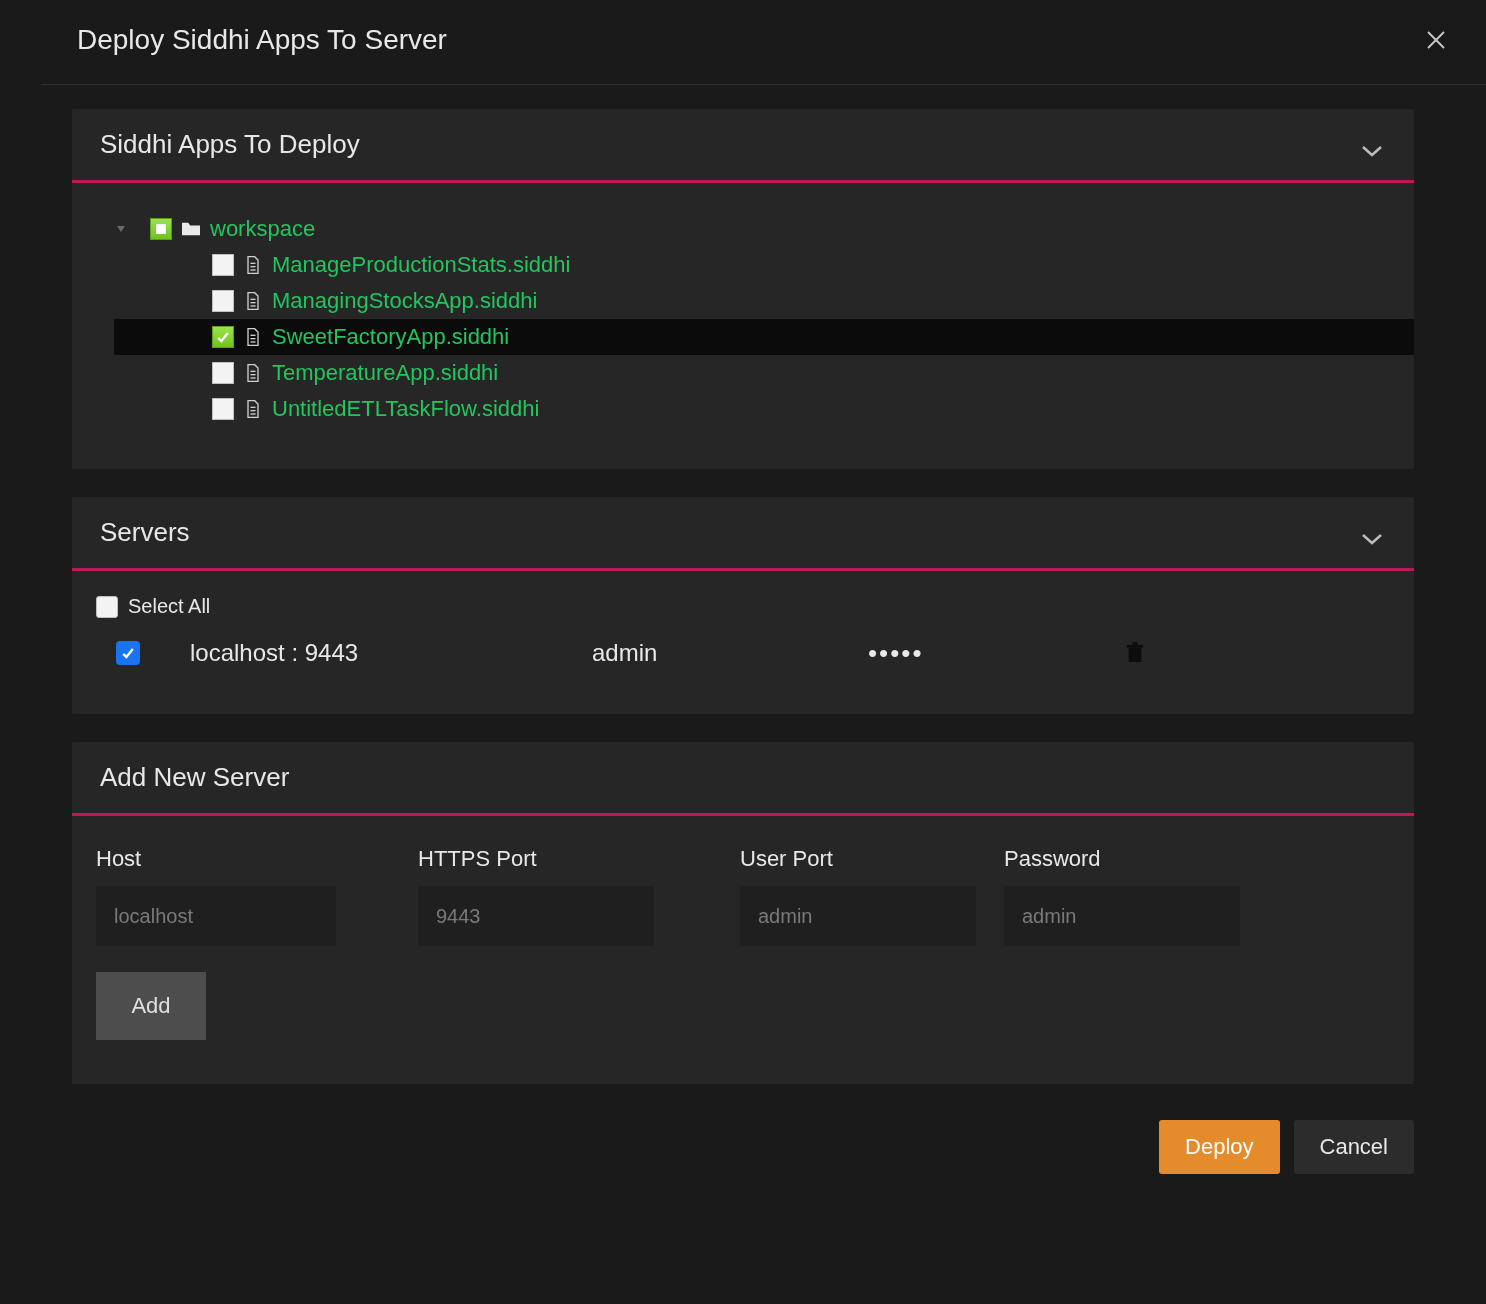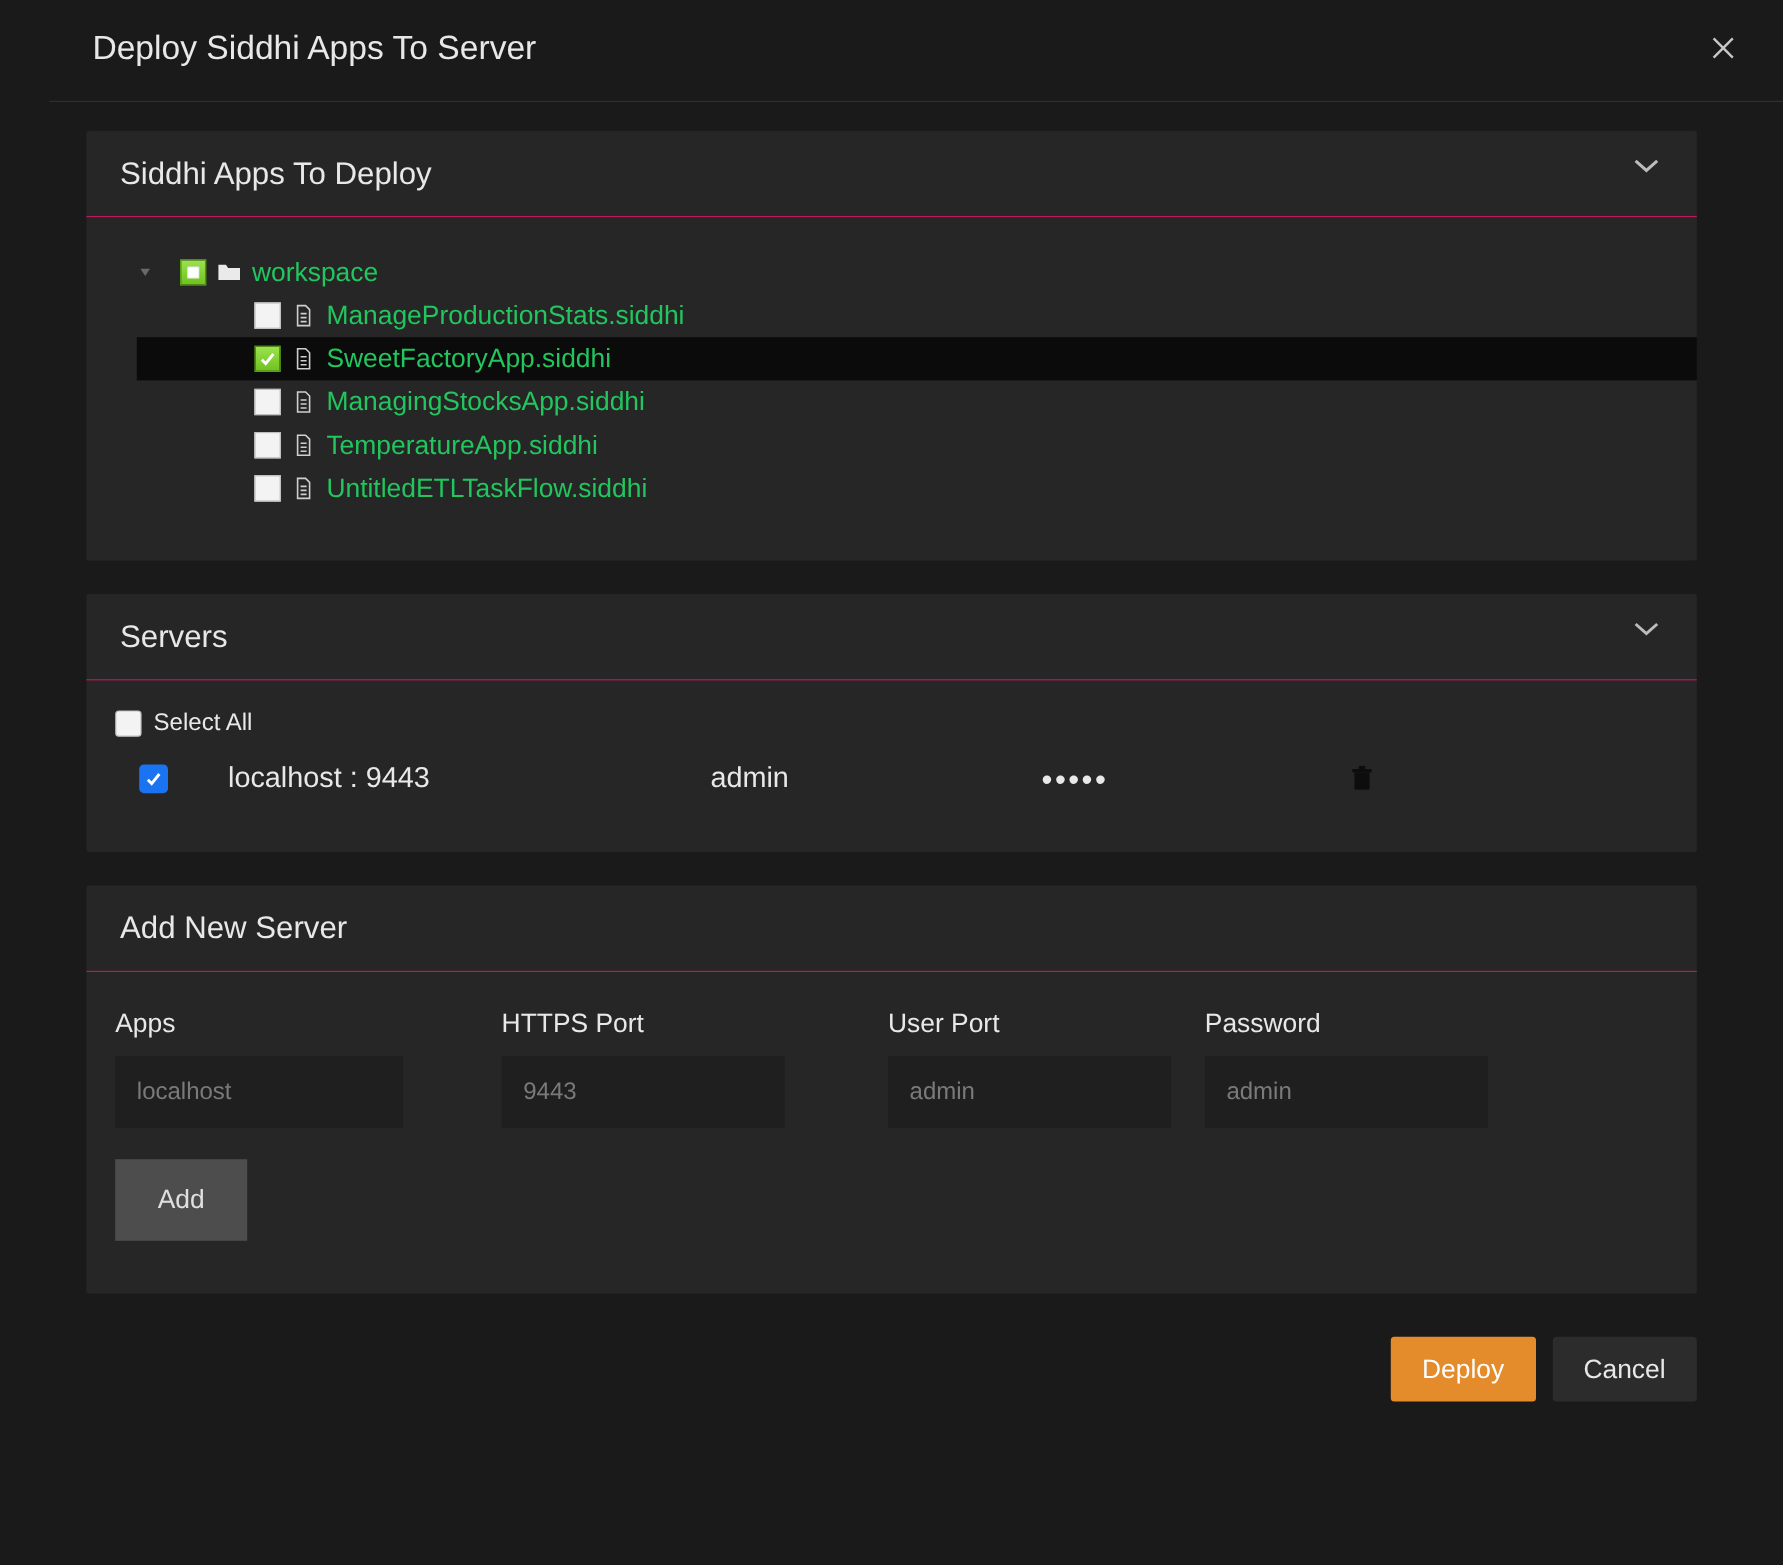--- a/index.html
+++ b/index.html
@@ -42,24 +42,24 @@
 
   .content { padding: 24px 72px 0 72px; }
 
   .panel {
     background: #262626;
     border-radius: 2px;
     margin-bottom: 28px;
   }
   .panel-header {
     display: flex;
-    align-items: flex-start;
+    align-items: flex-end;
     justify-content: space-between;
     padding: 20px 28px;
-    border-bottom: 1px solid #be185d;
+    border-bottom: 3px solid #be185d;
   }
   .panel-title {
     font-size: 26px;
     font-weight: 400;
     color: #e8e8e8;
   }
   .chevron {
     width: 28px;
     height: 18px;
     display: flex;
@@ -256,47 +256,47 @@
                 <span class="file-icon">
                   <svg viewBox="0 0 20 24" width="18" height="20">
                     <path d="M4 2h8l4 4v16H4z"></path>
                     <line x1="7" y1="10" x2="13" y2="10"></line>
                     <line x1="7" y1="14" x2="13" y2="14"></line>
                     <line x1="7" y1="18" x2="13" y2="18"></line>
                   </svg>
                 </span>
                 <span class="tree-label">ManageProductionStats.siddhi</span>
               </div>
+              <div class="tree-row child">
+                <span class="chk"></span>
+                <span class="file-icon">
+                  <svg viewBox="0 0 20 24" width="18" height="20">
+                    <path d="M4 2h8l4 4v16H4z"></path>
+                    <line x1="7" y1="10" x2="13" y2="10"></line>
+                    <line x1="7" y1="14" x2="13" y2="14"></line>
+                    <line x1="7" y1="18" x2="13" y2="18"></line>
+                  </svg>
+                </span>
+                <span class="tree-label">ManagingStocksApp.siddhi</span>
+              </div>
               <div class="tree-row child selected">
                 <span class="chk checked-green">
                   <svg viewBox="0 0 20 20" width="16" height="16">
                     <polyline points="4,11 8,15 16,5"></polyline>
                   </svg>
                 </span>
                 <span class="file-icon">
                   <svg viewBox="0 0 20 24" width="18" height="20">
                     <path d="M4 2h8l4 4v16H4z"></path>
                     <line x1="7" y1="10" x2="13" y2="10"></line>
                     <line x1="7" y1="14" x2="13" y2="14"></line>
                     <line x1="7" y1="18" x2="13" y2="18"></line>
                   </svg>
                 </span>
                 <span class="tree-label">SweetFactoryApp.siddhi</span>
-              </div>
-              <div class="tree-row child">
-                <span class="chk"></span>
-                <span class="file-icon">
-                  <svg viewBox="0 0 20 24" width="18" height="20">
-                    <path d="M4 2h8l4 4v16H4z"></path>
-                    <line x1="7" y1="10" x2="13" y2="10"></line>
-                    <line x1="7" y1="14" x2="13" y2="14"></line>
-                    <line x1="7" y1="18" x2="13" y2="18"></line>
-                  </svg>
-                </span>
-                <span class="tree-label">ManagingStocksApp.siddhi</span>
               </div>
               <div class="tree-row child">
                 <span class="chk"></span>
                 <span class="file-icon">
                   <svg viewBox="0 0 20 24" width="18" height="20">
                     <path d="M4 2h8l4 4v16H4z"></path>
                     <line x1="7" y1="10" x2="13" y2="10"></line>
                     <line x1="7" y1="14" x2="13" y2="14"></line>
                     <line x1="7" y1="18" x2="13" y2="18"></line>
                   </svg>
@@ -356,21 +356,21 @@
       </div>
     </div>
 
     <div class="panel">
       <div class="panel-header">
         <div class="panel-title">Add New Server</div>
       </div>
       <div class="add-body">
         <div class="field-row">
           <div class="field">
-            <span class="field-label">Apps</span>
+            <span class="field-label">Host</span>
             <input class="text-input" placeholder="localhost" style="">
           </div>
           <div class="field" style="margin-left:58px;">
             <span class="field-label">HTTPS Port</span>
             <input class="text-input" placeholder="9443" style="">
           </div>
           <div class="field" style="margin-left:58px;">
             <span class="field-label">User Port</span>
             <input class="text-input" placeholder="admin" style="">
           </div>

